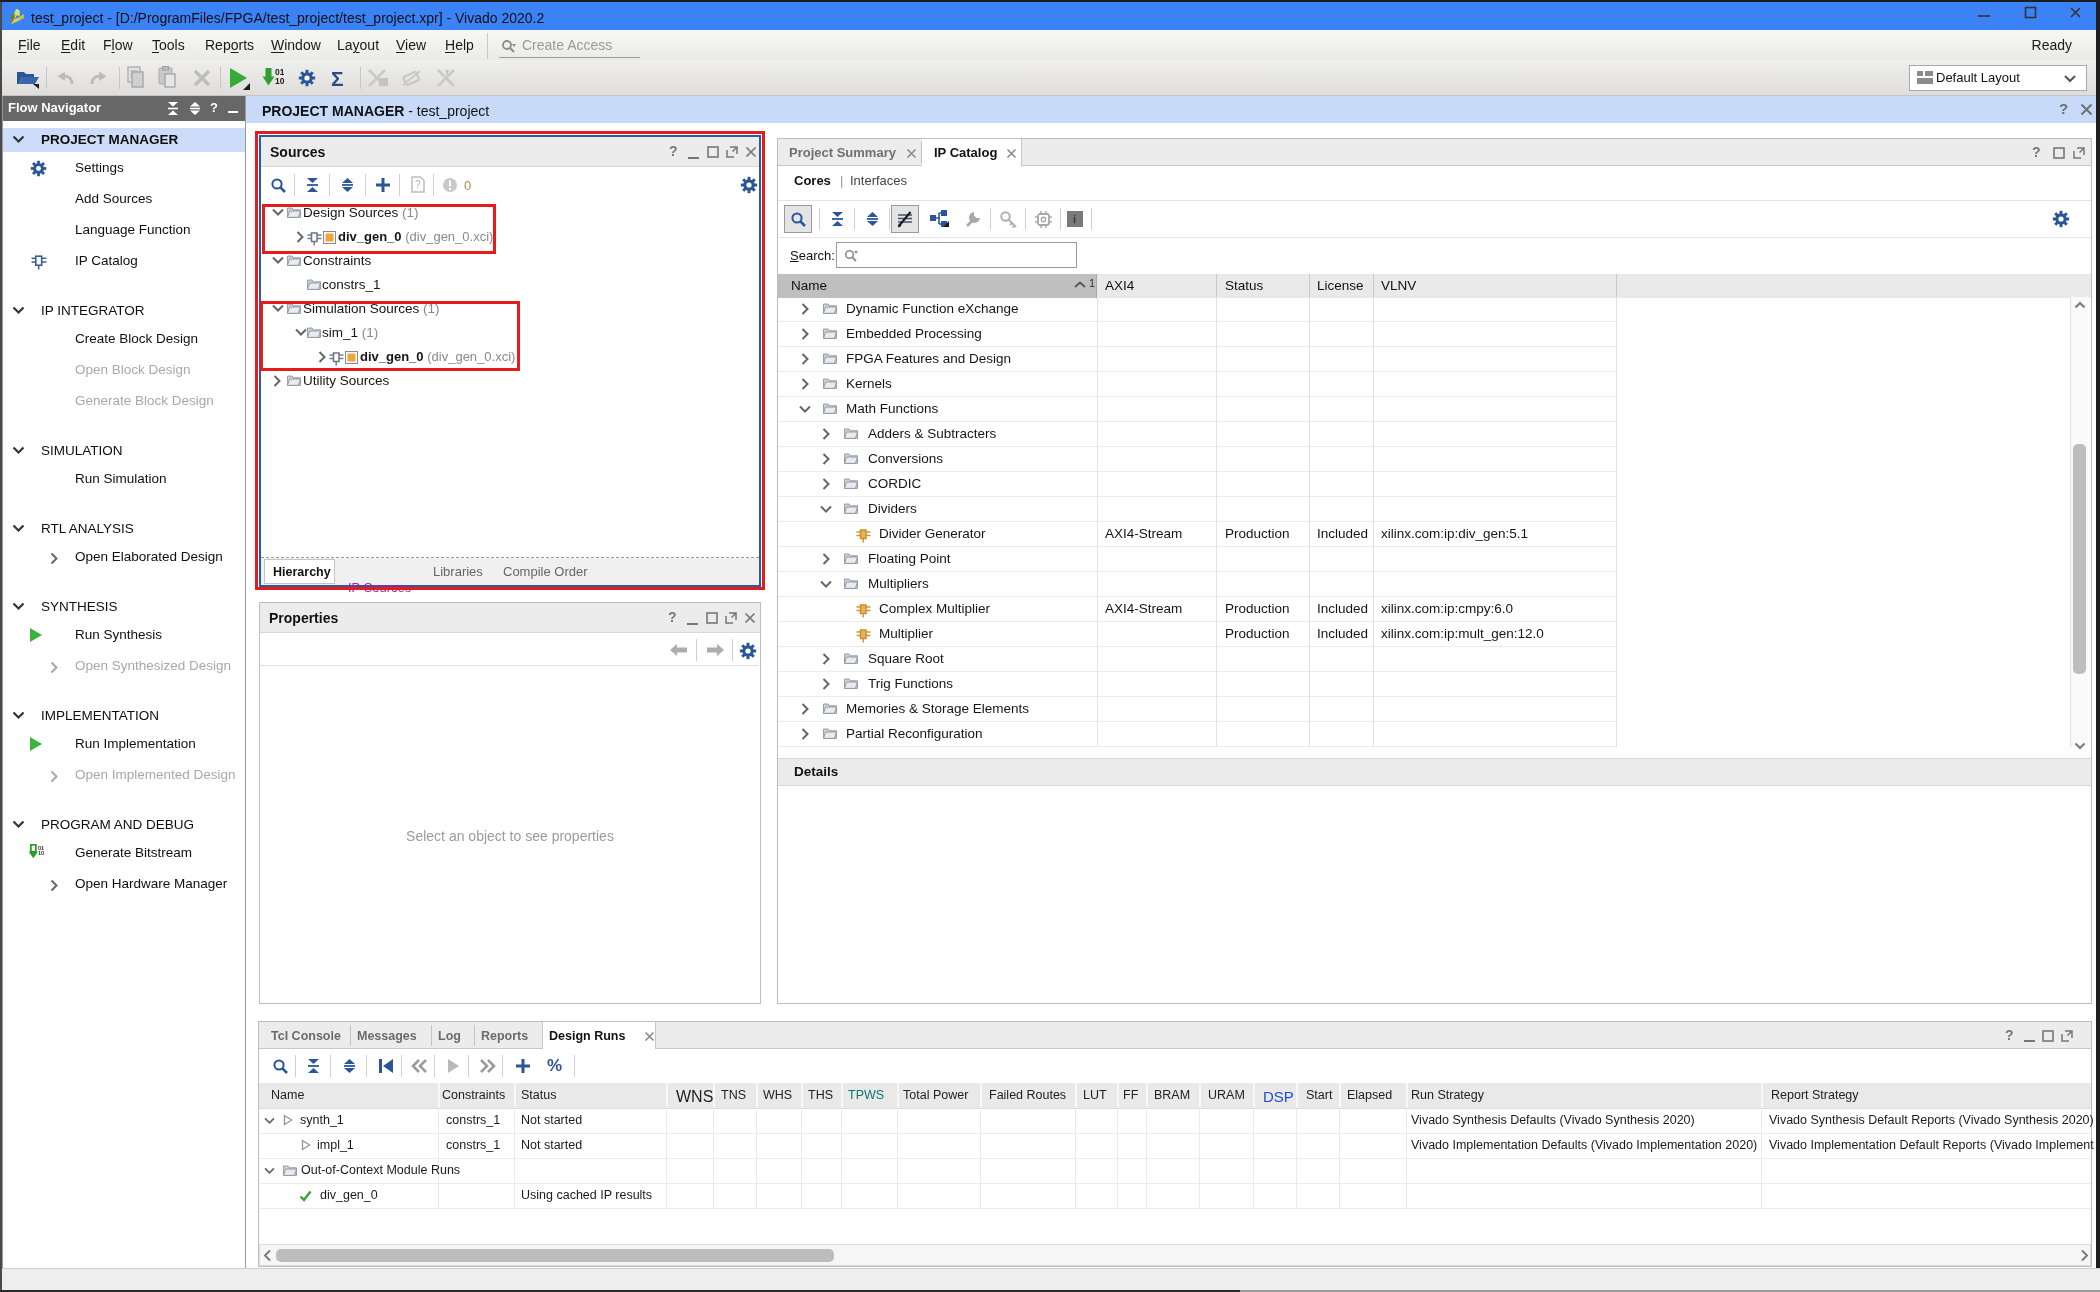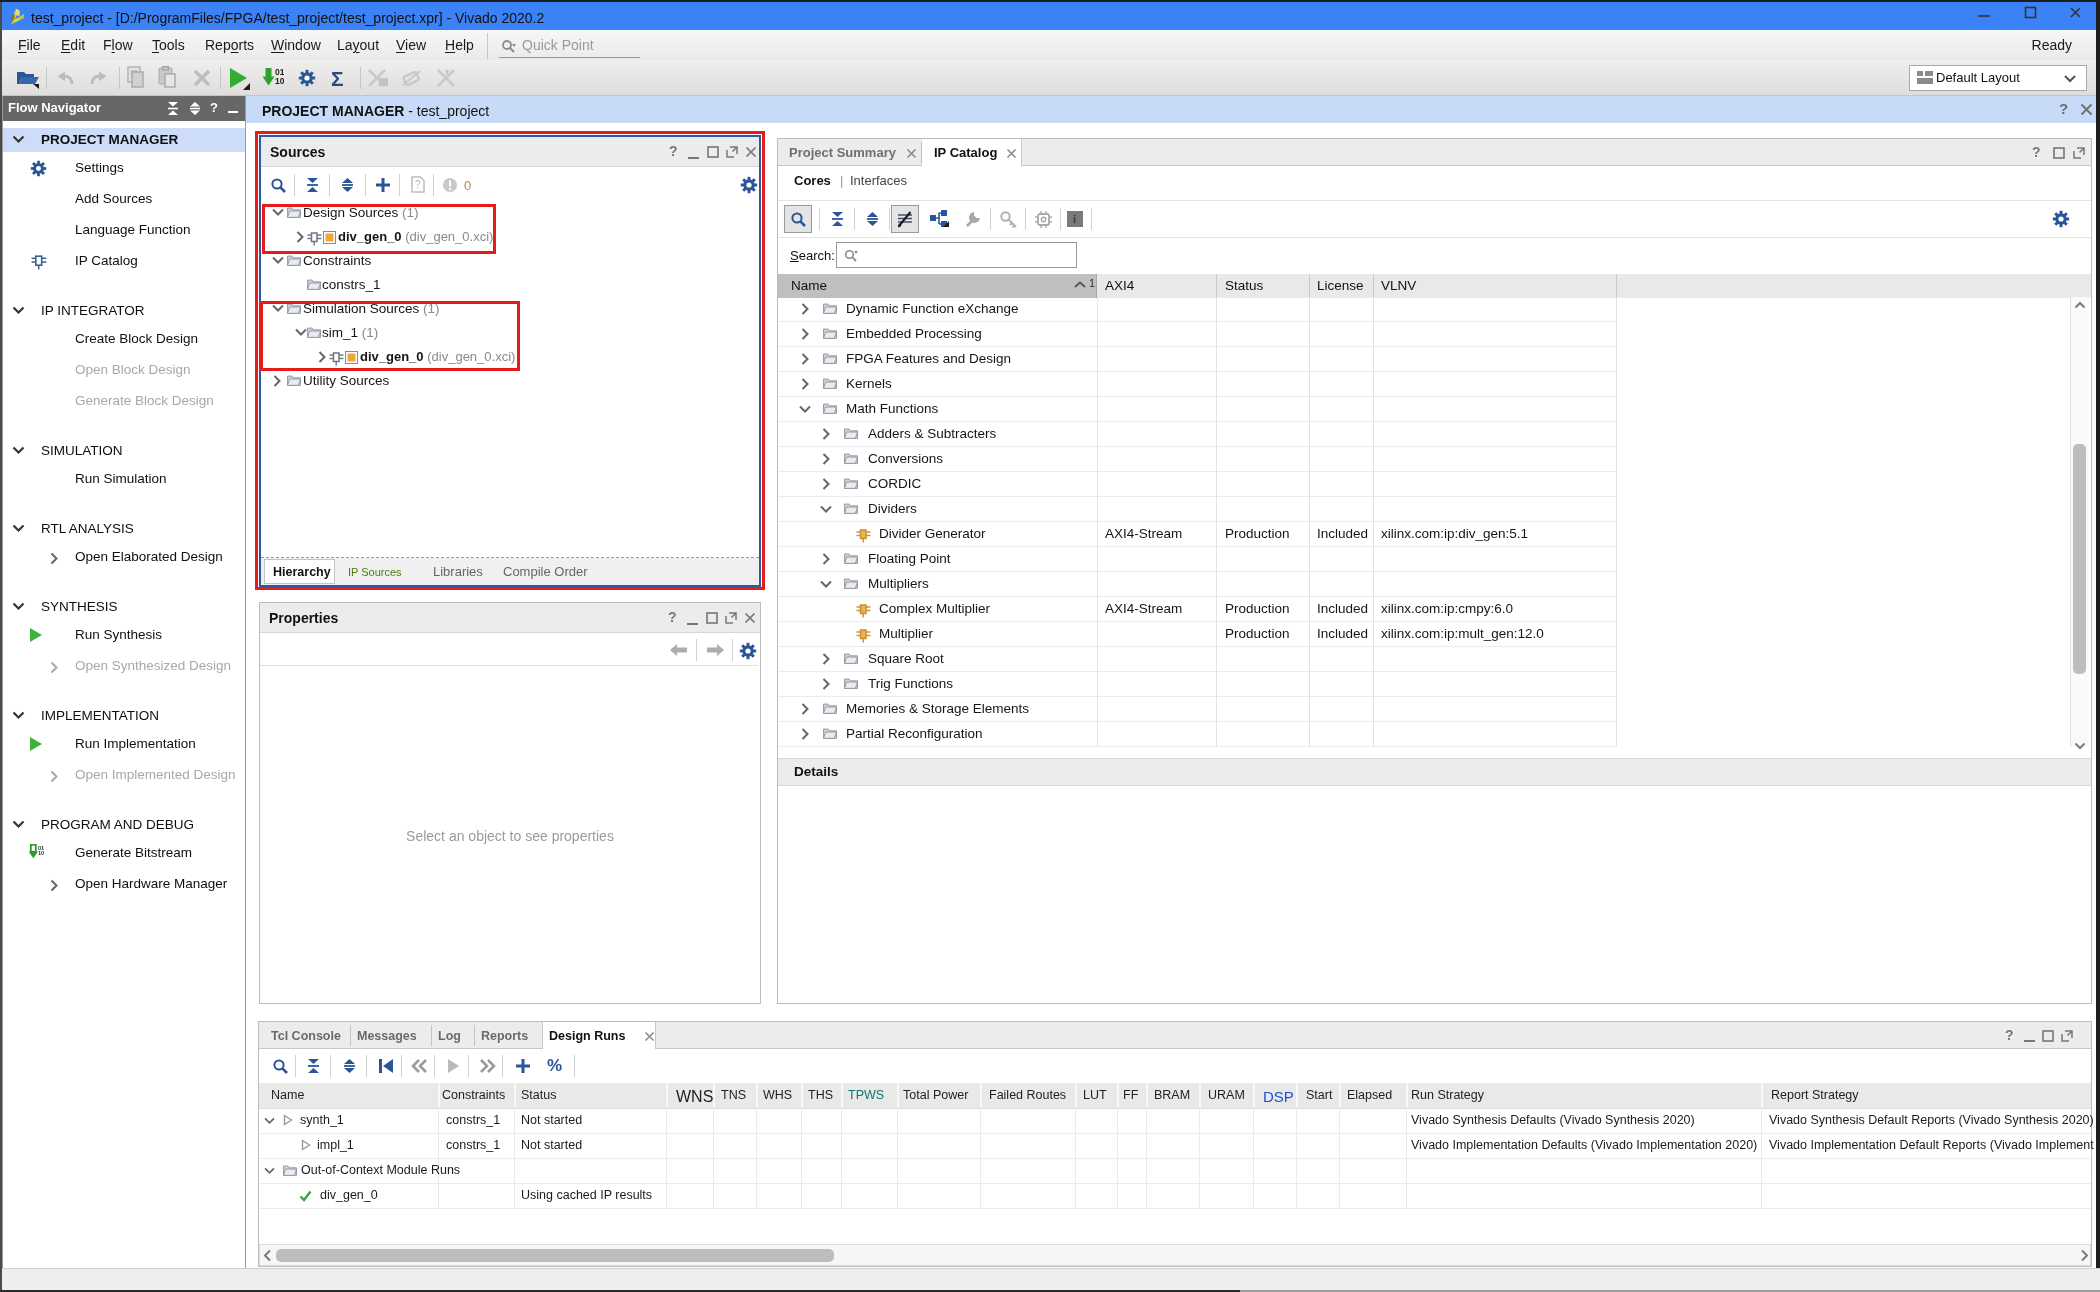--- a/index.html
+++ b/index.html
@@ -99,21 +99,21 @@
   <span class="menu-item" style="left:271px"><u>W</u>indow</span>
   <span class="menu-item" style="left:337px">La<u>y</u>out</span>
   <span class="menu-item" style="left:396px"><u>V</u>iew</span>
   <span class="menu-item" style="left:445px"><u>H</u>elp</span>
   <div class="abs" style="left:487px;top:3px;width:1px;height:26px;background:#c8c8c6"></div>
   <svg class="ic" style="left:501px;top:9px" width="15" height="15" viewBox="0 0 15 15">
       <circle cx="6" cy="6" r="4" fill="none" stroke="#8c8c8c" stroke-width="1.8"></circle>
       <line x1="9" y1="9" x2="13" y2="13" stroke="#8c8c8c" stroke-width="2"></line>
       <polygon points="11,5 15,5 13,8" fill="#8c8c8c"></polygon>
     </svg>
-  <span class="abs" style="left:522px;top:7px;font-size:14px;color:#9a9a9a">Quick Point</span>
+  <span class="abs" style="left:522px;top:7px;font-size:14px;color:#9a9a9a">Create Access</span>
   <div class="abs" style="left:499px;top:27px;width:141px;height:1px;background:#9a9a9a"></div>
   <span id="ready">Ready</span>
 </div>
 
 <div class="abs" id="toolbar">
 
   <svg class="ic" style="left:16px;top:8px" width="24" height="21" viewBox="0 0 24 21">
     <path d="M1 4 h7 l2 2 h8 v3 H6 L3 16 H1 z" fill="#2a5699"></path>
     <path d="M6 9 h17 l-4 7 H3 z" fill="#3866a9"></path>
     <polygon points="17,16 23,16 23,21" fill="#1c1c1c"></polygon>
@@ -472,21 +472,21 @@
   <svg class="ic" style="left:26px;top:237px" width="14" height="12" viewBox="0 0 15 12.5">
       <path d="M0.5 2 h5 l1.4 1.9 H14.5 V12 H0.5 z" fill="#ccd2d8" stroke="#8f97a1"></path>
       <path d="M2.8 5.2 H14.5 L12.2 12 H0.6 z" fill="#e9ebee" stroke="#8f97a1"></path>
     </svg>
   <span class="tt" style="left:42px;top:236px">Utility Sources</span>
 
   <div class="abs" style="left:0;top:420px;width:498px;height:0;border-top:1px dashed #9a9a9a"></div>
   <div class="abs" style="left:0;top:421px;width:498px;height:27px;background:#f0f0f0">
     <div class="abs" style="left:3px;top:1px;width:71px;height:25px;background:#fff;border:1px solid #c4c4c4"></div>
     <span class="abs" style="left:12px;top:7px;font-size:12.5px;font-weight:bold;color:#111">Hierarchy</span>
-    <span class="abs" style="left:87px;top:8px;font-size:11px;color:#4d7c0f">IP Sources</span>
+    <span class="abs" style="left:87px;top:22px;font-size:13px;color:#a21caf">IP Sources</span>
     <span class="abs" style="left:172px;top:6px;font-size:13px;color:#666">Libraries</span>
     <span class="abs" style="left:242px;top:6px;font-size:13px;color:#666">Compile Order</span>
   </div>
 </div>
 
 <div class="red" style="left:255px;top:131px;width:510px;height:459px"></div>
 <div class="red" style="left:262px;top:204px;width:234px;height:50px"></div>
 <div class="red" style="left:260px;top:301px;width:260px;height:70px"></div>
 
 <div class="panel" id="props" style="left:259px;top:602px;width:502px;height:402px">

